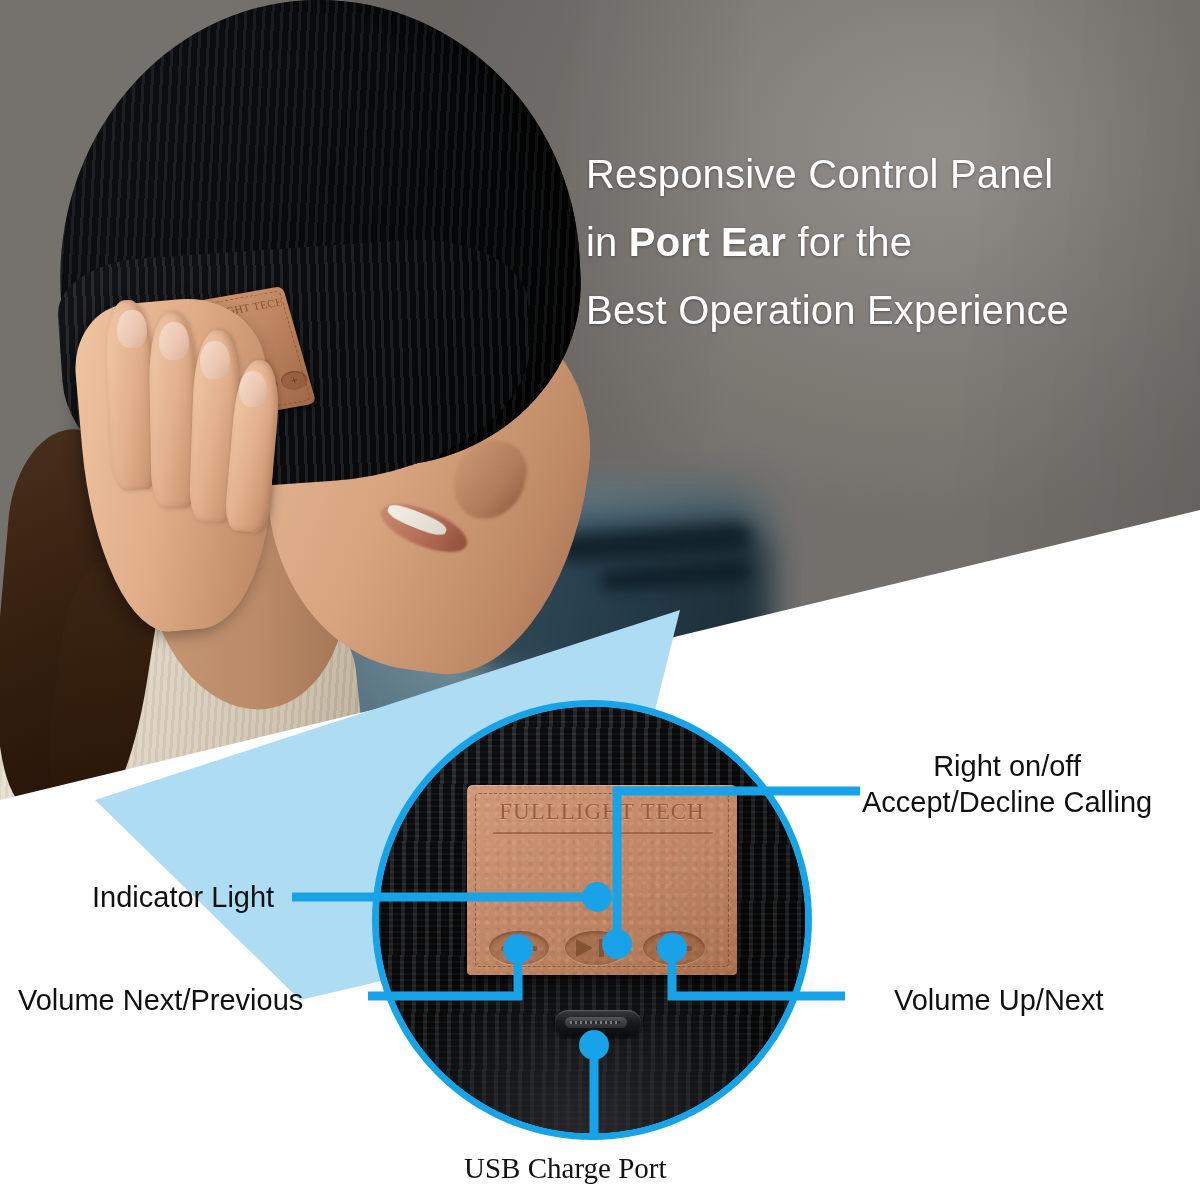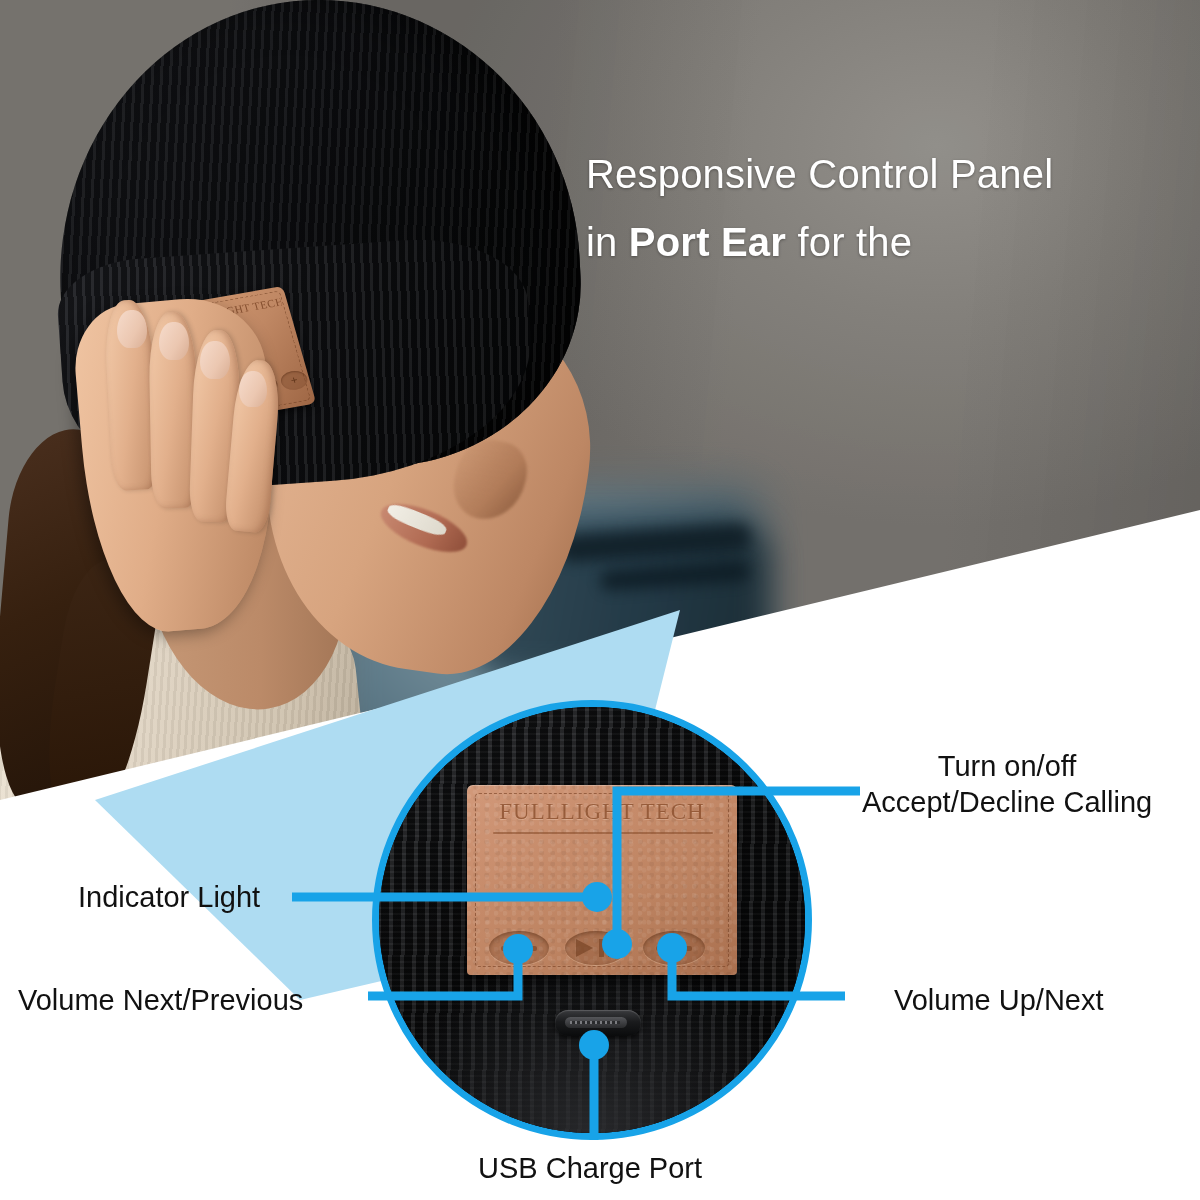--- a/index.html
+++ b/index.html
@@ -297,24 +297,24 @@
   }
 
   
   .callouts{position:absolute;left:0;top:0;width:1200px;height:1200px;pointer-events:none;}
 
   
   .clabel{
     position:absolute;color:#111;font-size:29px;line-height:36px;white-space:nowrap;
   }
   .lbl-turnon{left:862px;top:748px;text-align:center;}
-  .lbl-indicator{left:78px;top:879px;}
+  .lbl-indicator{left:92px;top:879px;}
   .lbl-voldown{left:18px;top:982px;}
   .lbl-volup{left:894px;top:982px;}
-  .lbl-usb{left:478px;top:1150px;}
+  .lbl-usb{left:464px;top:1150px;font-family:Liberation Serif, serif;}
 </style>
 </head>
 <body>
 
 <div id="stage">
 
   <div class="photo-panel">
     <div class="photo-bg"></div>
     <div class="bg-blur-a"></div>
     <div class="bg-blur-b"></div>
@@ -353,20 +353,21 @@
     <div class="finger f4"></div>
     <div class="nail n1"></div>
     <div class="nail n2"></div>
     <div class="nail n3"></div>
     <div class="nail n4"></div>
   </div>
 
   <div class="headline">
     <div class="hl-line">Responsive Control Panel</div>
     <div class="hl-line"><span>in </span><b>Port Ear</b><span> for the</span></div>
+    <div class="hl-line">Best Operation Experience</div>
   </div>
 
   <svg class="cone" viewBox="0 0 1200 1200">
     <polygon points="95,800 680,610 600,930 300,1000" fill="#AEDCF2"></polygon>
   </svg>
 
   <div class="magnifier">
     <div class="knit"></div>
     <div class="knit-fuzz"></div>
 
@@ -412,21 +413,21 @@
     <g fill="#18A3E8">
       <circle cx="617" cy="944" r="15"></circle>
       <circle cx="597" cy="897" r="15"></circle>
       <circle cx="518" cy="949" r="15"></circle>
       <circle cx="672" cy="948" r="15"></circle>
       <circle cx="594" cy="1045" r="15"></circle>
     </g>
   </svg>
 
   <div class="clabel lbl-turnon">
-    <div>Turn on/off</div>
+    <div>Right on/off</div>
     <div>Accept/Decline Calling</div>
   </div>
   <div class="clabel lbl-indicator">Indicator Light</div>
   <div class="clabel lbl-voldown">Volume Next/Previous</div>
   <div class="clabel lbl-volup">Volume Up/Next</div>
   <div class="clabel lbl-usb">USB Charge Port</div>
 
 </div>
 
 </body></html>

